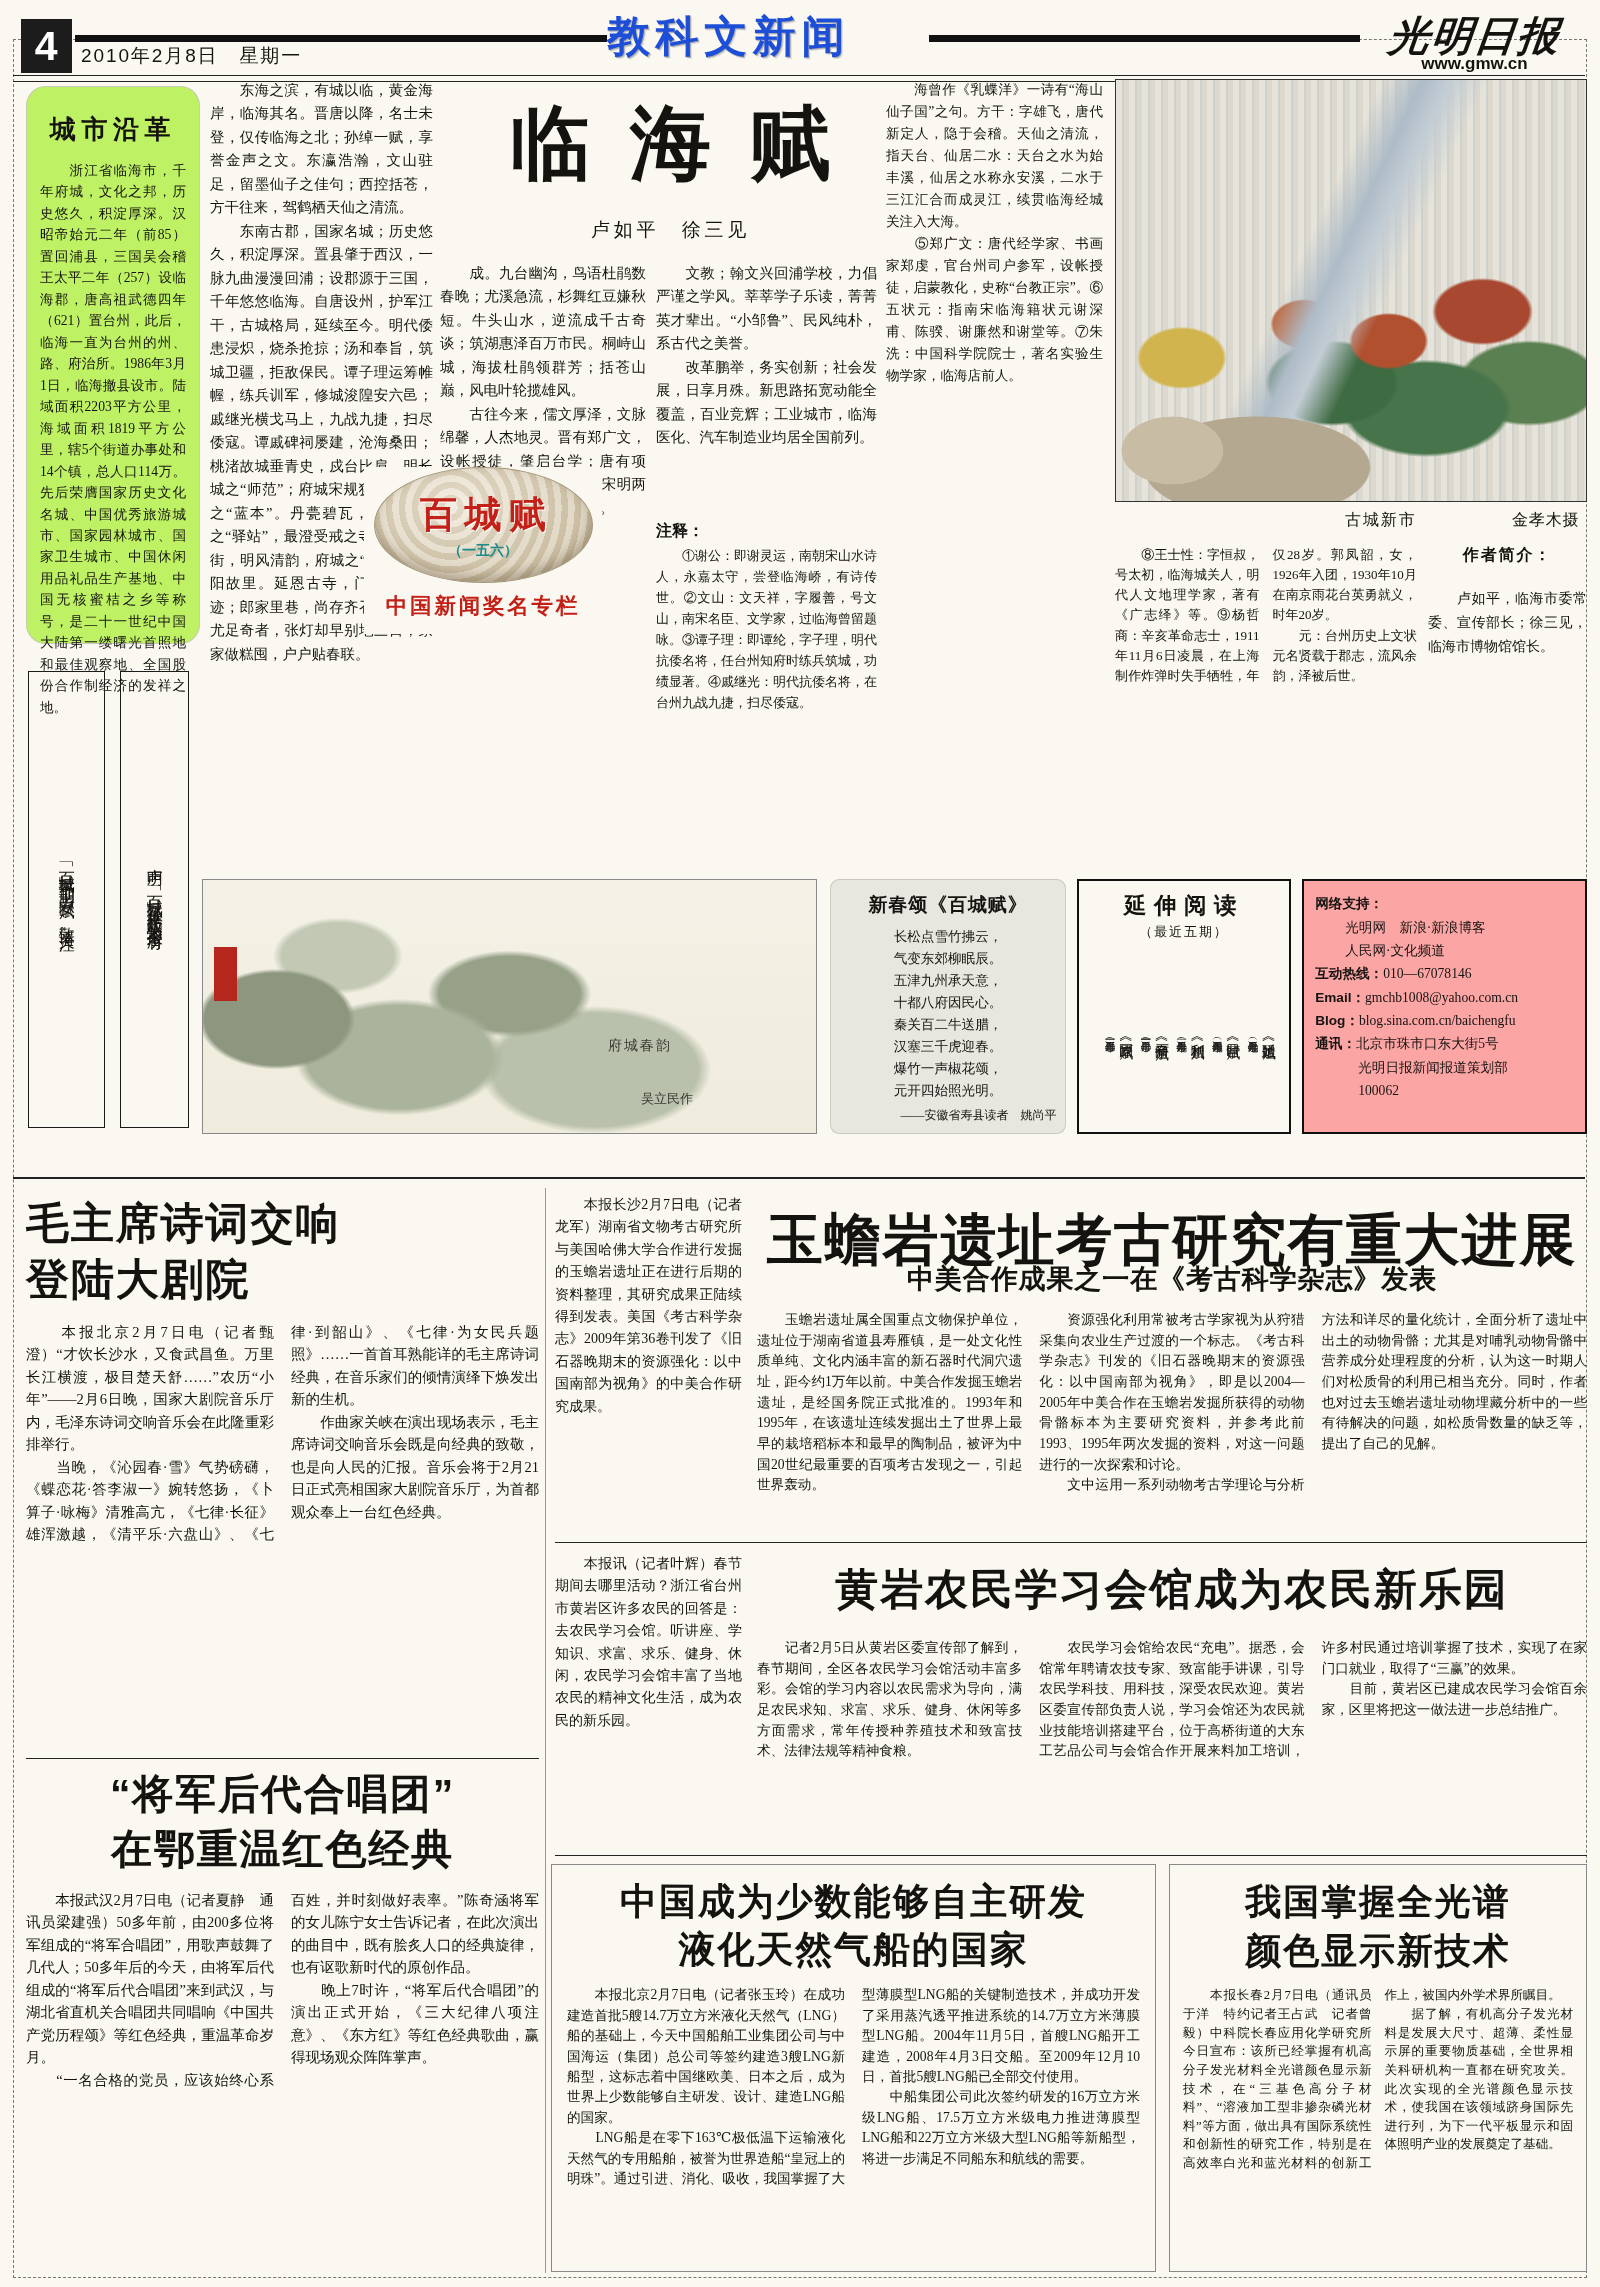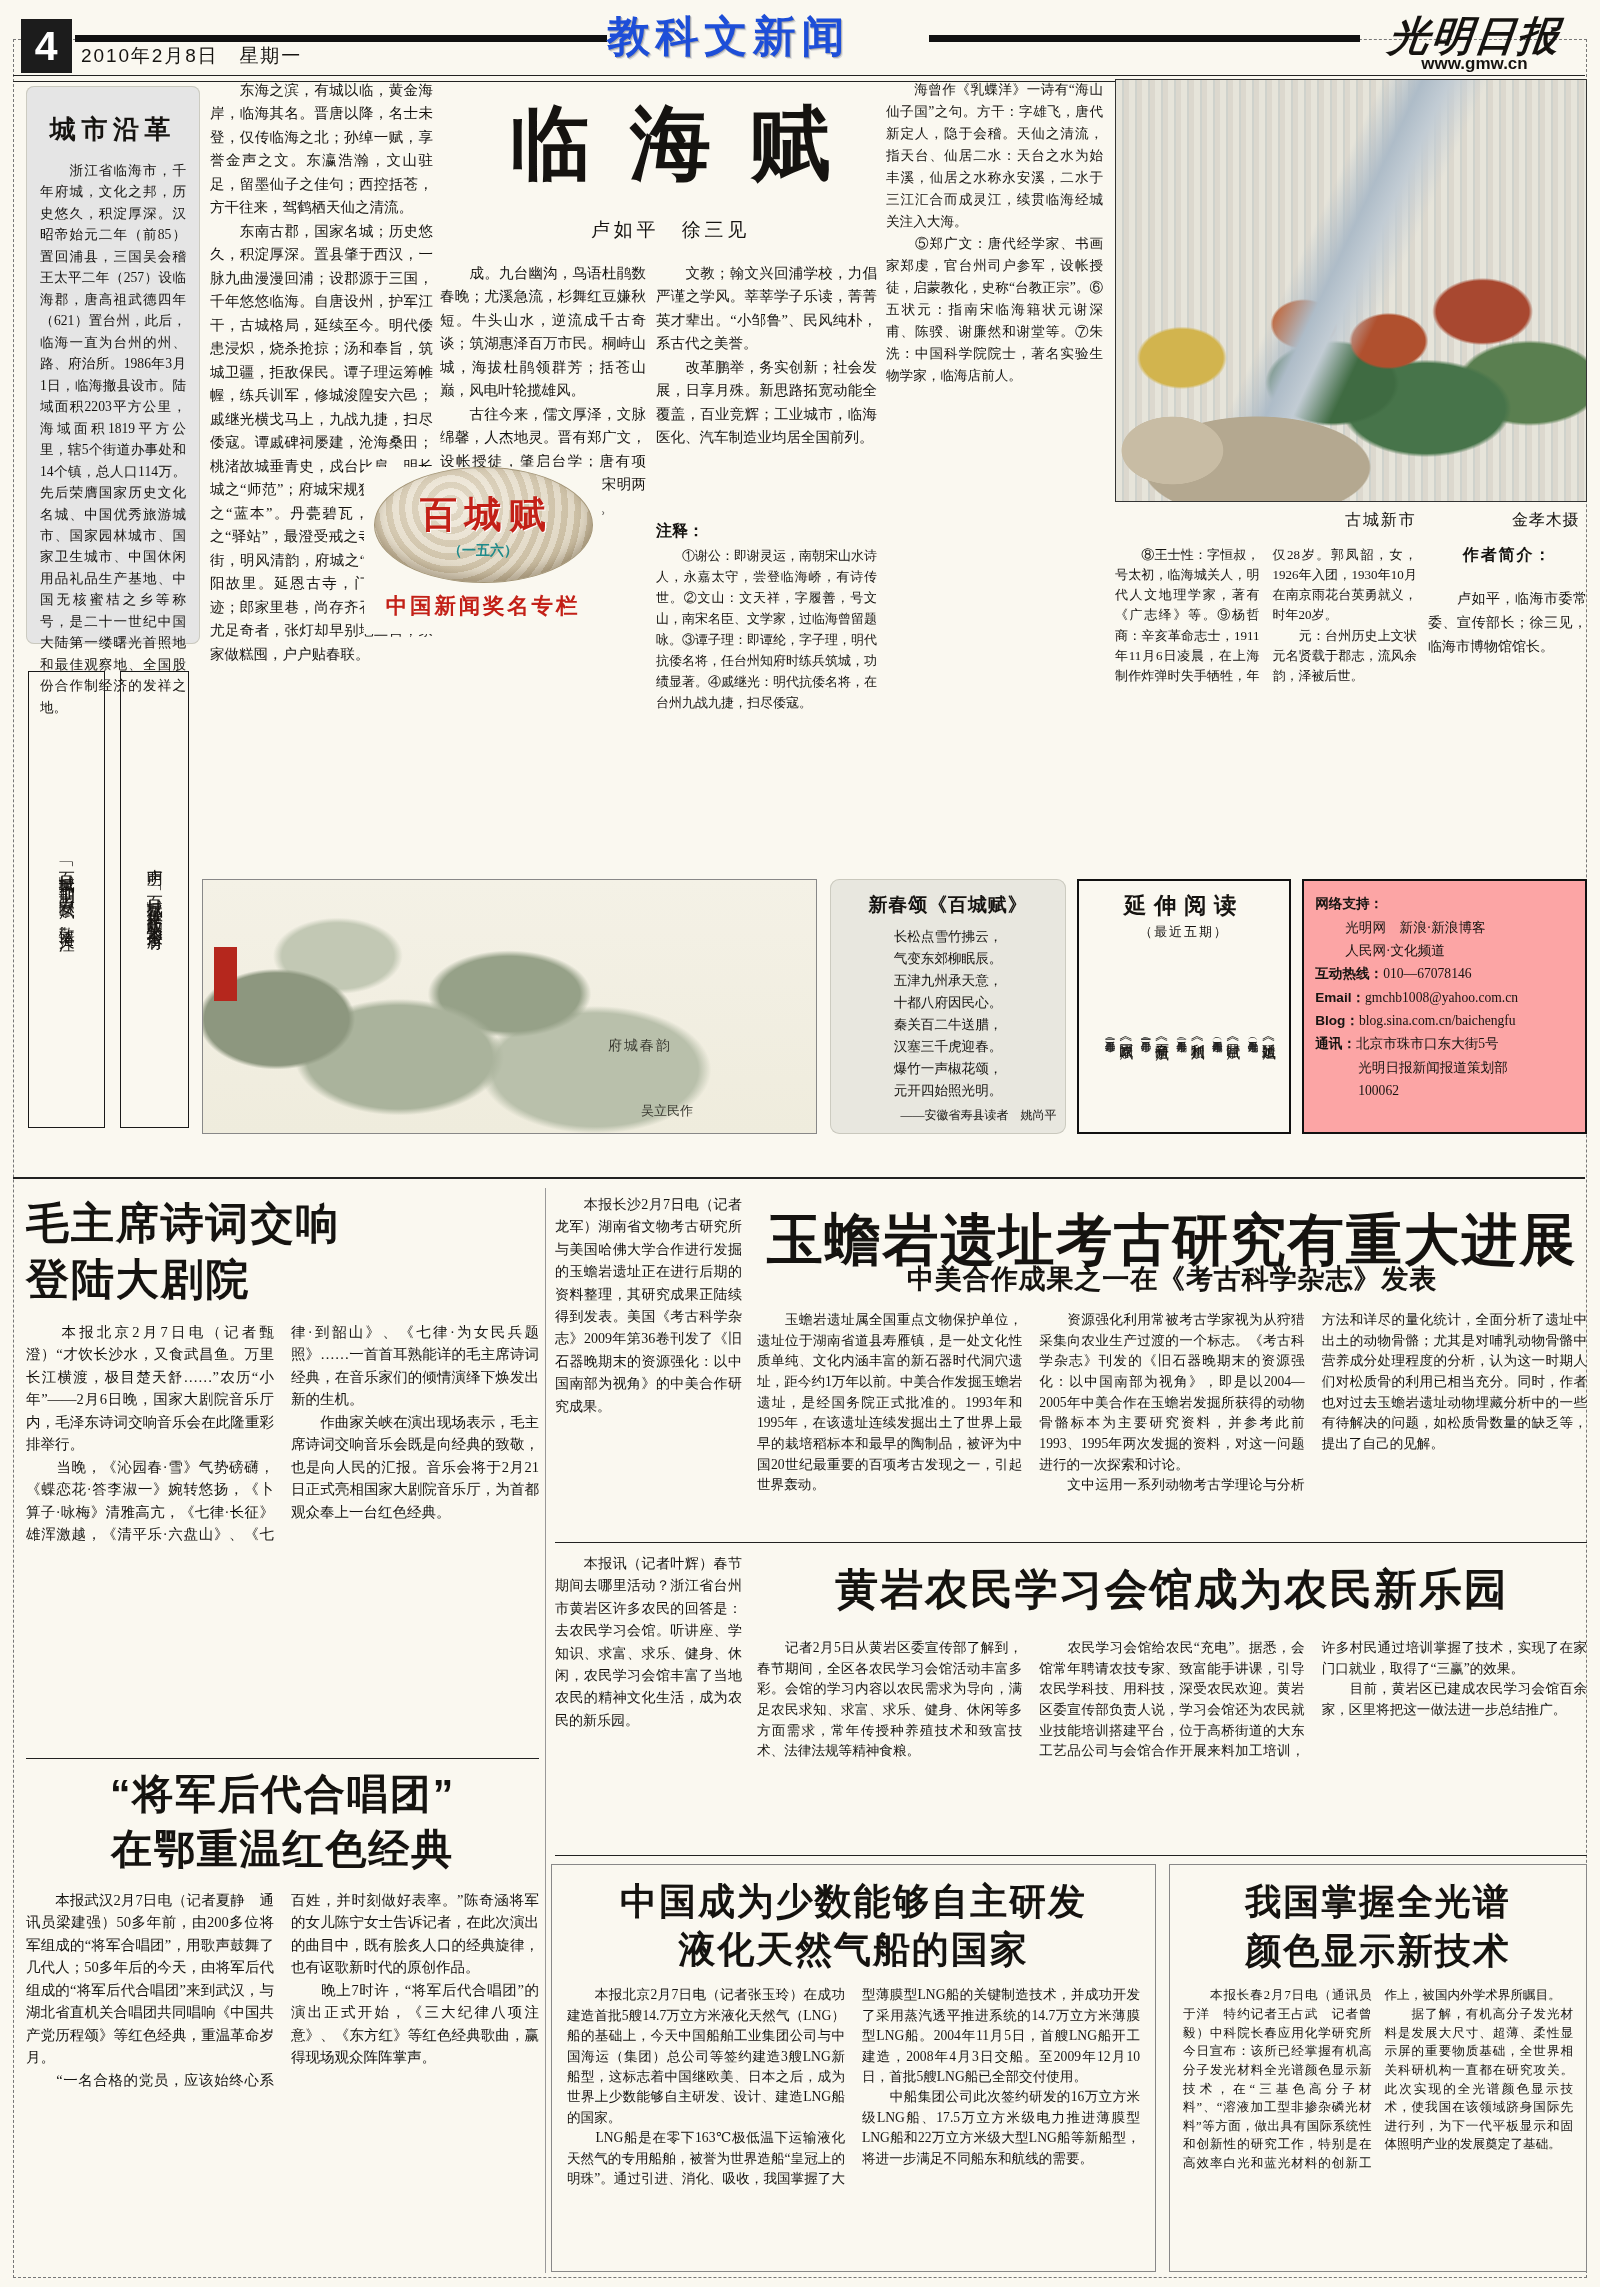--- a/index.html
+++ b/index.html
@@ -16,21 +16,21 @@
   .sectitle{left:607px;top:7.5px;width:322px;text-align:left;font-size:43px;font-weight:900;
             color:#1d4ed8;background:#faf8f0;letter-spacing:5.6px;
             font-family:"Liberation Sans","DejaVu Sans",sans-serif;
             text-shadow:0.9px 0.9px 0 #aaa,1.9px 1.9px 0 #ddd;}
   .masthead{left:1360px;top:9.4px;width:229px;text-align:center;font-size:41px;font-weight:900;
             font-style:italic;letter-spacing:1.9px;transform:skewX(-6deg);}
   .site{left:1360px;top:54px;width:229px;text-align:center;font-size:17px;font-weight:bold;
         font-family:"Liberation Sans",sans-serif;}
   .dbl{left:13px;top:75px;width:1572px;height:4.7px;border-top:0.9px solid #222;border-bottom:0.9px solid #222;}
   
-  .citybox{left:26px;top:86px;width:174px;height:558px;background:#e5e5e5;border-radius:8px;
+  .citybox{left:26px;top:86px;width:174px;height:558px;background:#bef264;border-radius:20px;
            box-shadow:inset 0 0 0 0.9px #c9c8bd;}
   .city-title{margin:26px 0 13px;text-align:center;font-size:26px;font-weight:900;letter-spacing:5.6px;}
   .city-body{padding:0 14px;font-size:13.6px;line-height:1.58;text-align:justify;}
   .vbox{border:1.9px solid #1a1a1a;writing-mode:vertical-rl;display:flex;align-items:center;
         justify-content:center;font-size:16px;line-height:1.9;letter-spacing:2.8px;text-align:center;
         padding:11.2px 5.6px;box-sizing:border-box;}
   
   .fucol{font-size:14.5px;line-height:1.62;text-align:justify;white-space:pre-line;overflow:hidden;}
   .fu-title{left:440px;top:90px;width:461px;text-align:center;font-size:81px;font-weight:900;
             letter-spacing:39px;text-indent:39px;font-family:"Liberation Sans","DejaVu Sans",sans-serif;}
@@ -74,21 +74,21 @@
   .painting{left:202px;top:879px;width:615px;height:255px;border:0.9px solid #888;box-sizing:border-box;
     background:
       radial-gradient(131px 84px at 12% 55%,#8d977f 0 55%,transparent 60%),
       radial-gradient(169px 94px at 32% 70%,#aab39c 0 55%,transparent 62%),
       radial-gradient(141px 75px at 50% 45%,#96a188 0 50%,transparent 58%),
       radial-gradient(187px 103px at 64% 75%,#b9c0ab 0 55%,transparent 62%),
       radial-gradient(112px 66px at 22% 30%,#c2c8b4 0 50%,transparent 58%),
       linear-gradient(180deg,#f4f1e6,#efecdd);}
   .seal{position:absolute;left:11.2px;top:67px;width:22.5px;height:54px;background:#b5271d;}
   .paint-cap{position:absolute;left:405px;top:157px;font-size:14px;letter-spacing:1.9px;color:#3a3a32;}
-  .paint-credit{position:absolute;left:438px;top:210px;font-size:13px;color:#3a3a32;margin-top:12px;}
+  .paint-credit{position:absolute;left:438px;top:210px;font-size:13px;color:#3a3a32;}
   
   .poembox{left:830px;top:879px;width:236px;height:255px;background:#e8e7df;border-radius:9.4px;
            box-shadow:inset 0 0 0 0.9px #c9c8bd;text-align:center;}
   .poem-title{margin-top:13px;font-size:19px;font-weight:900;letter-spacing:0.9px;}
   .poem-lines{margin-top:7.5px;font-size:13.6px;line-height:1.62;}
   .poem-attr{margin-top:5.6px;font-size:12px;text-align:right;padding-right:9.4px;}
   
   .extbox{left:1077px;top:879px;width:214px;height:255px;border:2.8px solid #111;box-sizing:border-box;
           text-align:center;background:#faf8f0;}
   .ext-title{margin-top:9.4px;font-size:22.5px;font-weight:900;letter-spacing:7.5px;

